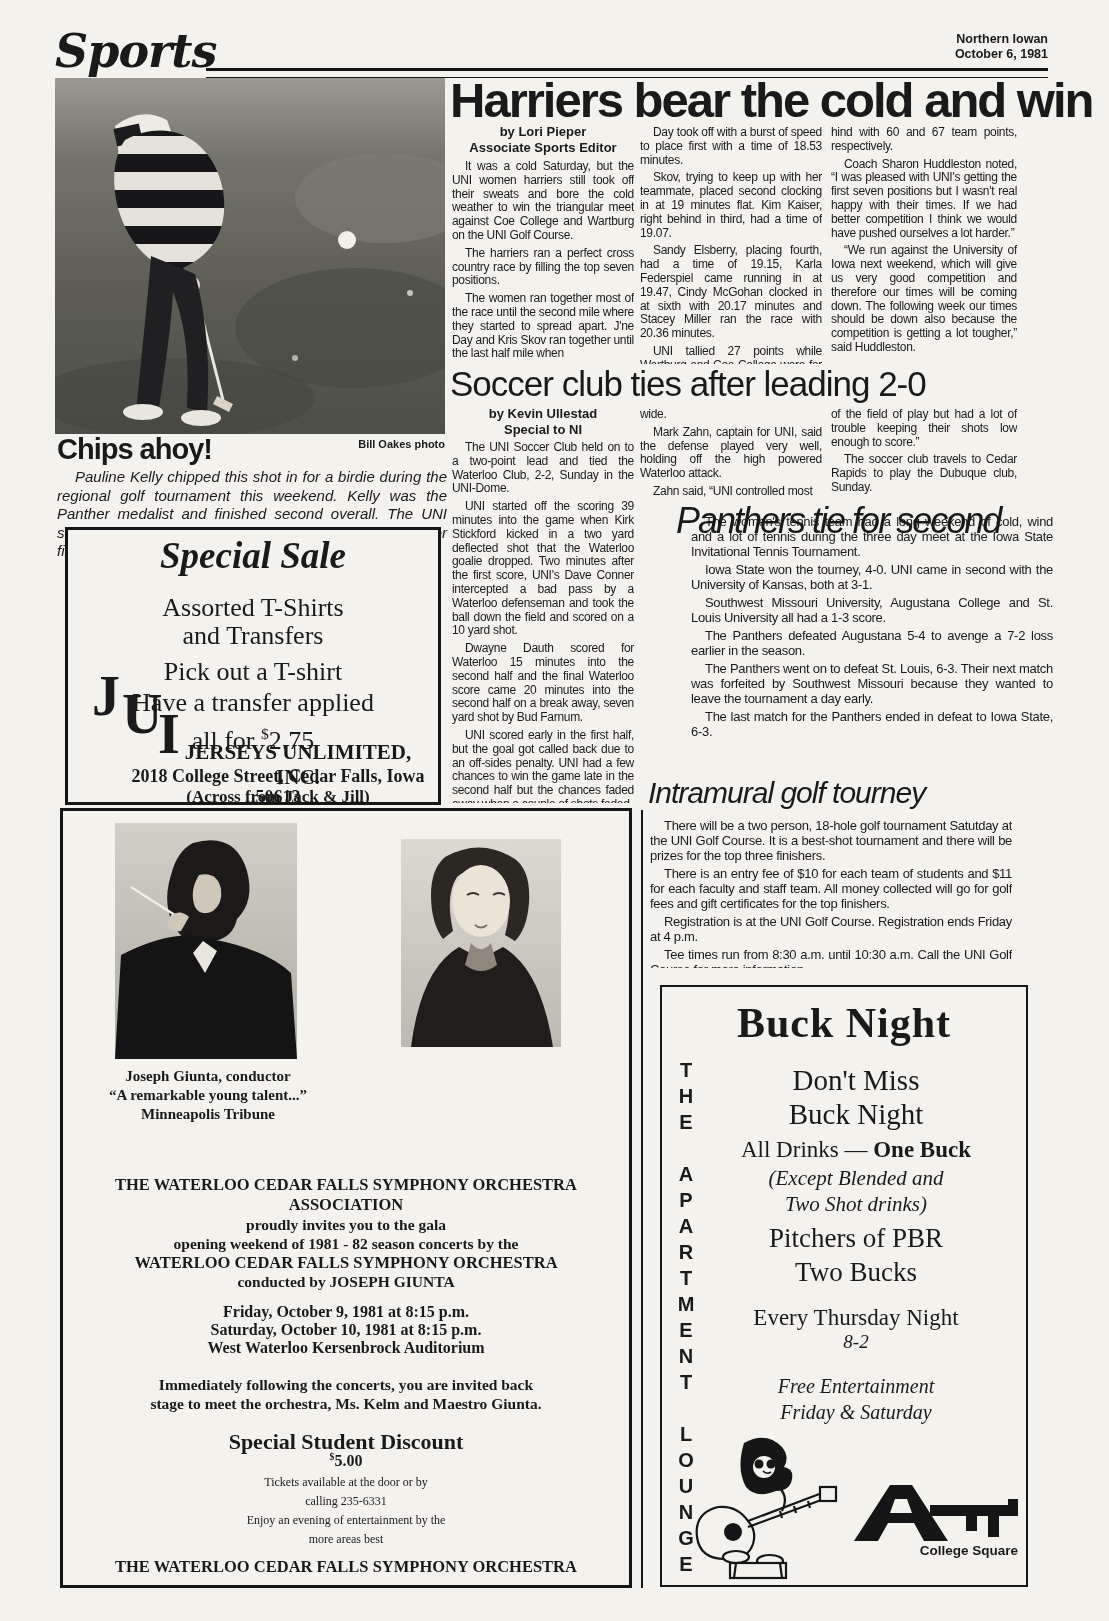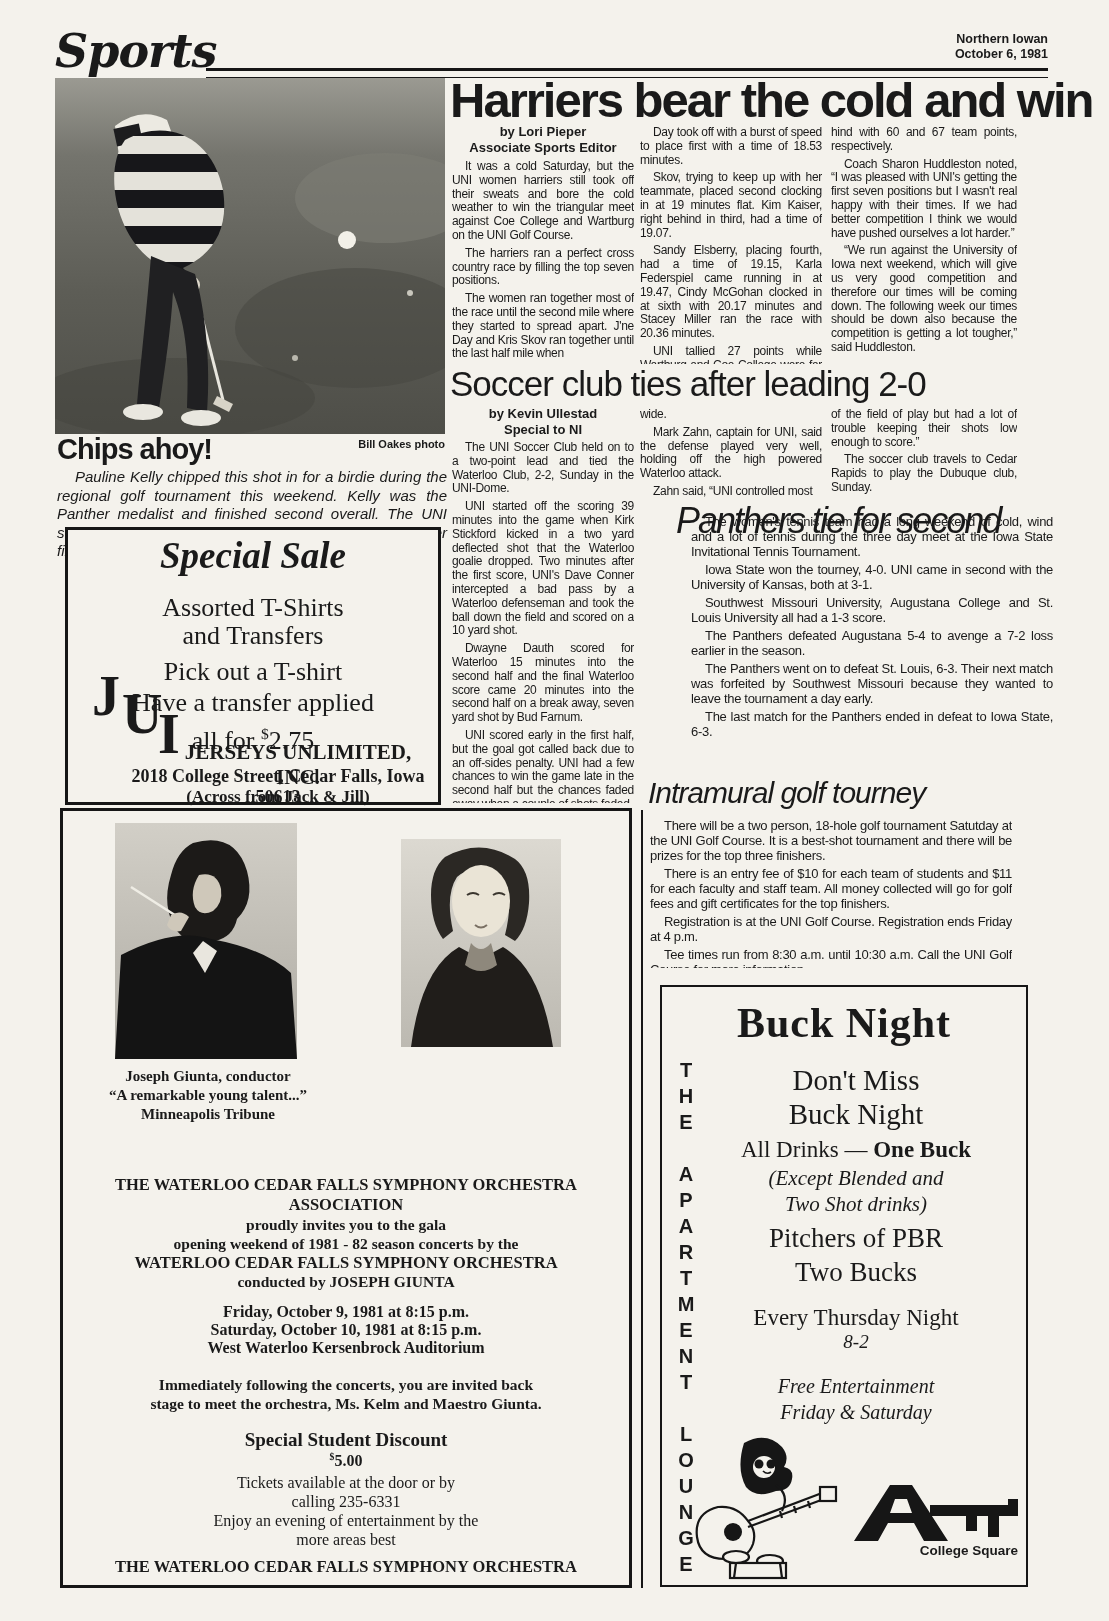--- a/index.html
+++ b/index.html
@@ -247,23 +247,23 @@
     </div>
     <div class="abs sym-line" style="left:0;top:492px;width:100%;font-size:16px;line-height:18px;">
       <div>Friday, October 9, 1981 at 8:15 p.m.</div>
       <div>Saturday, October 10, 1981 at 8:15 p.m.</div>
       <div>West Waterloo Kersenbrock Auditorium</div>
     </div>
     <div class="abs sym-line" style="left:0;top:564px;width:100%;font-size:15.5px;line-height:19px;">
       <div>Immediately following the concerts, you are invited back</div>
       <div>stage to meet the orchestra, Ms. Kelm and Maestro Giunta.</div>
     </div>
-    <div class="abs sym-line" style="left:0;top:618px;width:100%;font-size:19px;">Special Student Discount</div>
+    <div class="abs sym-line" style="left:0;top:618px;width:100%;font-size:22px;">Special Student Discount</div>
     <div class="abs sym-line" style="left:0;top:640px;width:100%;font-size:16px;"><sup class="cur">$</sup><span>5.00</span></div>
-    <div class="abs sym-line" style="left:0;top:662px;width:100%;font-size:16px;line-height:19px;font-weight:normal;">
+    <div class="abs sym-line" style="left:0;top:662px;width:100%;font-size:12px;line-height:19px;font-weight:normal;">
       <div>Tickets available at the door or by</div>
       <div>calling 235-6331</div>
       <div>Enjoy an evening of entertainment by the</div>
       <div>more areas best</div>
     </div>
     <div class="abs sym-line" style="left:0;top:746px;width:100%;font-size:16.5px;">THE WATERLOO CEDAR FALLS SYMPHONY ORCHESTRA</div>
   </div>
 
   <div class="abs" style="left:660px;top:985px;width:364px;height:598px;border:2px solid #161616;">
     <div class="abs buck-title" style="left:0;top:12px;width:100%;">Buck Night</div>

